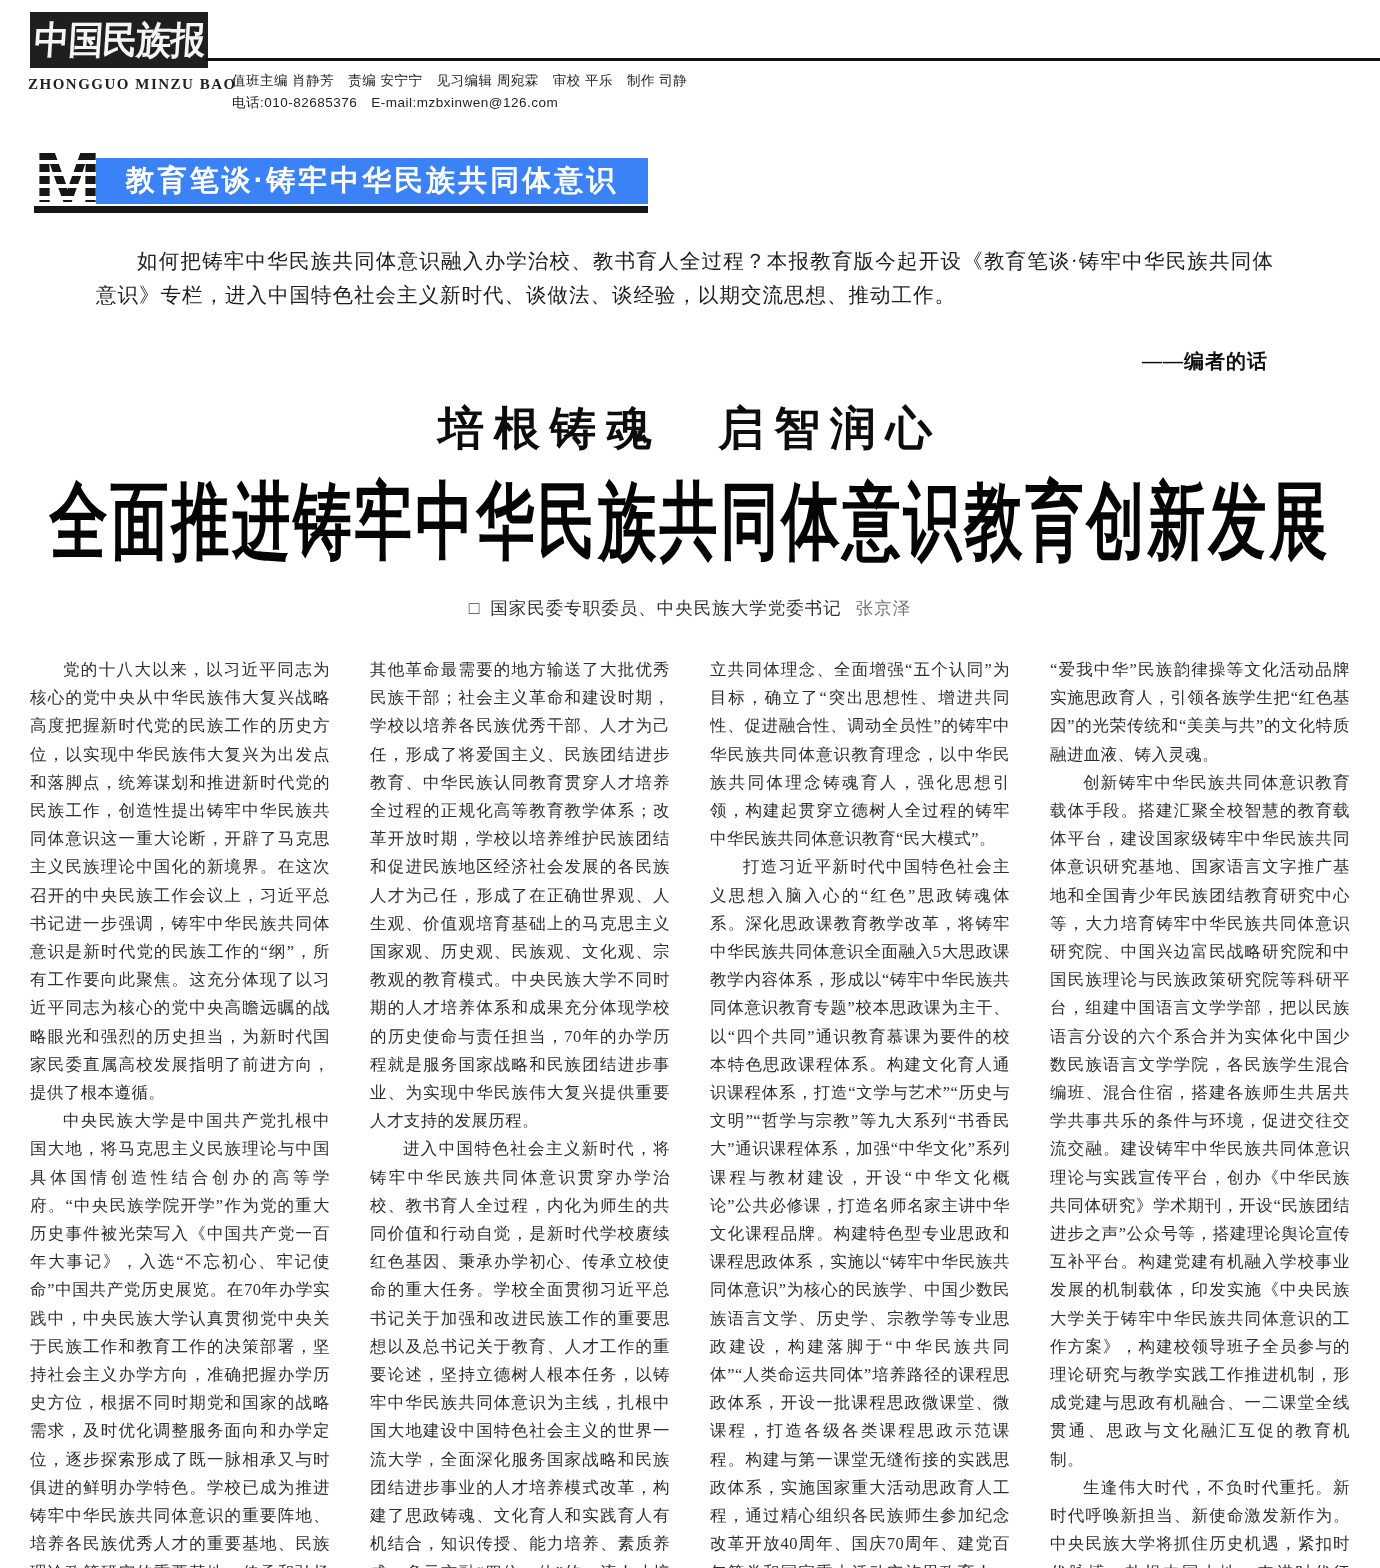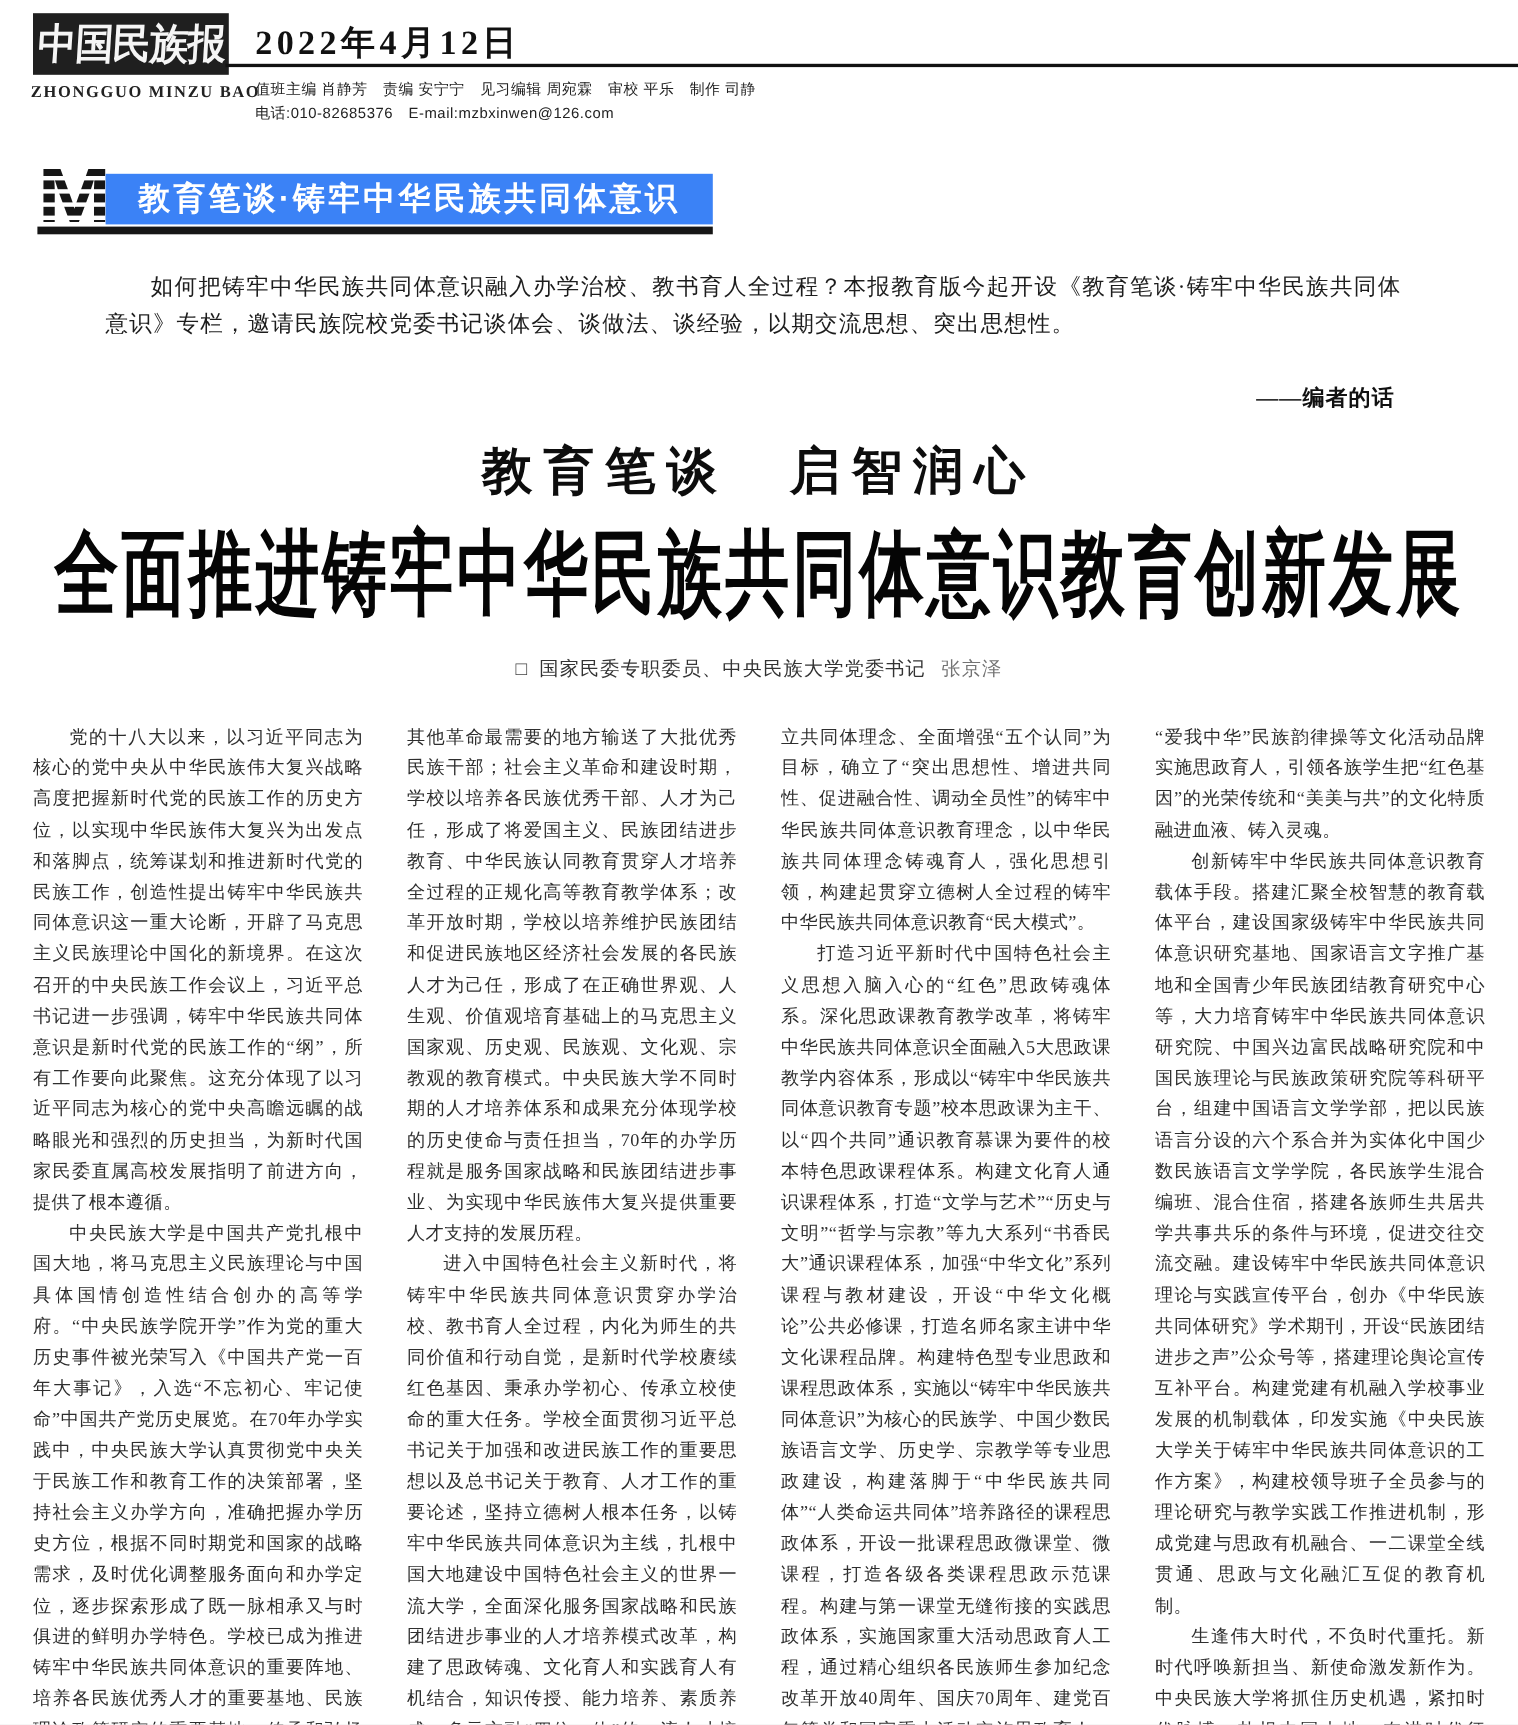--- a/index.html
+++ b/index.html
@@ -129,45 +129,44 @@
 </style>
 </head>
 <body>
 
 <div class="page">
 
   <div class="masthead-logo">
     <span>中国民族报</span>
   </div>
   <div class="masthead-pinyin">ZHONGGUO MINZU BAO</div>
-  <div class="masthead-date">2022年4月12日</div>
   <div class="masthead-rule"></div>
   <div class="credits">
     <div>值班主编 肖静芳　责编 安宁宁　见习编辑 周宛霖　审校 平乐　制作 司静</div>
     <div>电话:010-82685376　E-mail:mzbxinwen@126.com</div>
   </div>
 
   <div class="m-icon">
     <span class="letter">M</span>
     <span class="stripe" style="top:8px"></span>
     <span class="stripe" style="top:20px"></span>
     <span class="stripe" style="top:32px"></span>
     <span class="stripe" style="top:44px"></span>
   </div>
   <div class="banner-bar">
     <span>教育笔谈·铸牢中华民族共同体意识</span>
   </div>
   <div class="banner-shadow"></div>
 
   <div class="editor-note">
-    <p>如何把铸牢中华民族共同体意识融入办学治校、教书育人全过程？本报教育版今起开设《教育笔谈·铸牢中华民族共同体意识》专栏，邀请民族院校党委书记谈体会、谈做法、谈经验，以期交流思想、突出思想性。</p>
+    <p>如何把铸牢中华民族共同体意识融入办学治校、教书育人全过程？本报教育版今起开设《教育笔谈·铸牢中华民族共同体意识》专栏，进入中国特色社会主义新时代、谈做法、谈经验，以期交流思想、推动工作。</p>
   </div>
   <div class="editor-sig">——编者的话</div>
 
-  <div class="kicker">教育笔谈　启智润心</div>
+  <div class="kicker">培根铸魂　启智润心</div>
   <div class="main-title">
     <span>全面推进铸牢中华民族共同体意识教育创新发展</span>
   </div>
   <div class="byline">
     <span class="marker">□</span><span>国家民委专职委员、中央民族大学党委书记</span><span class="author">张京泽</span>
   </div>
 
   <div class="body-cols">
     <div class="col">
       <p class="indent">党的十八大以来，以习近平同志为核心的党中央从中华民族伟大复兴战略高度把握新时代党的民族工作的历史方位，以实现中华民族伟大复兴为出发点和落脚点，统筹谋划和推进新时代党的民族工作，创造性提出铸牢中华民族共同体意识这一重大论断，开辟了马克思主义民族理论中国化的新境界。在这次召开的中央民族工作会议上，习近平总书记进一步强调，铸牢中华民族共同体意识是新时代党的民族工作的“纲”，所有工作要向此聚焦。这充分体现了以习近平同志为核心的党中央高瞻远瞩的战略眼光和强烈的历史担当，为新时代国家民委直属高校发展指明了前进方向，提供了根本遵循。</p>

